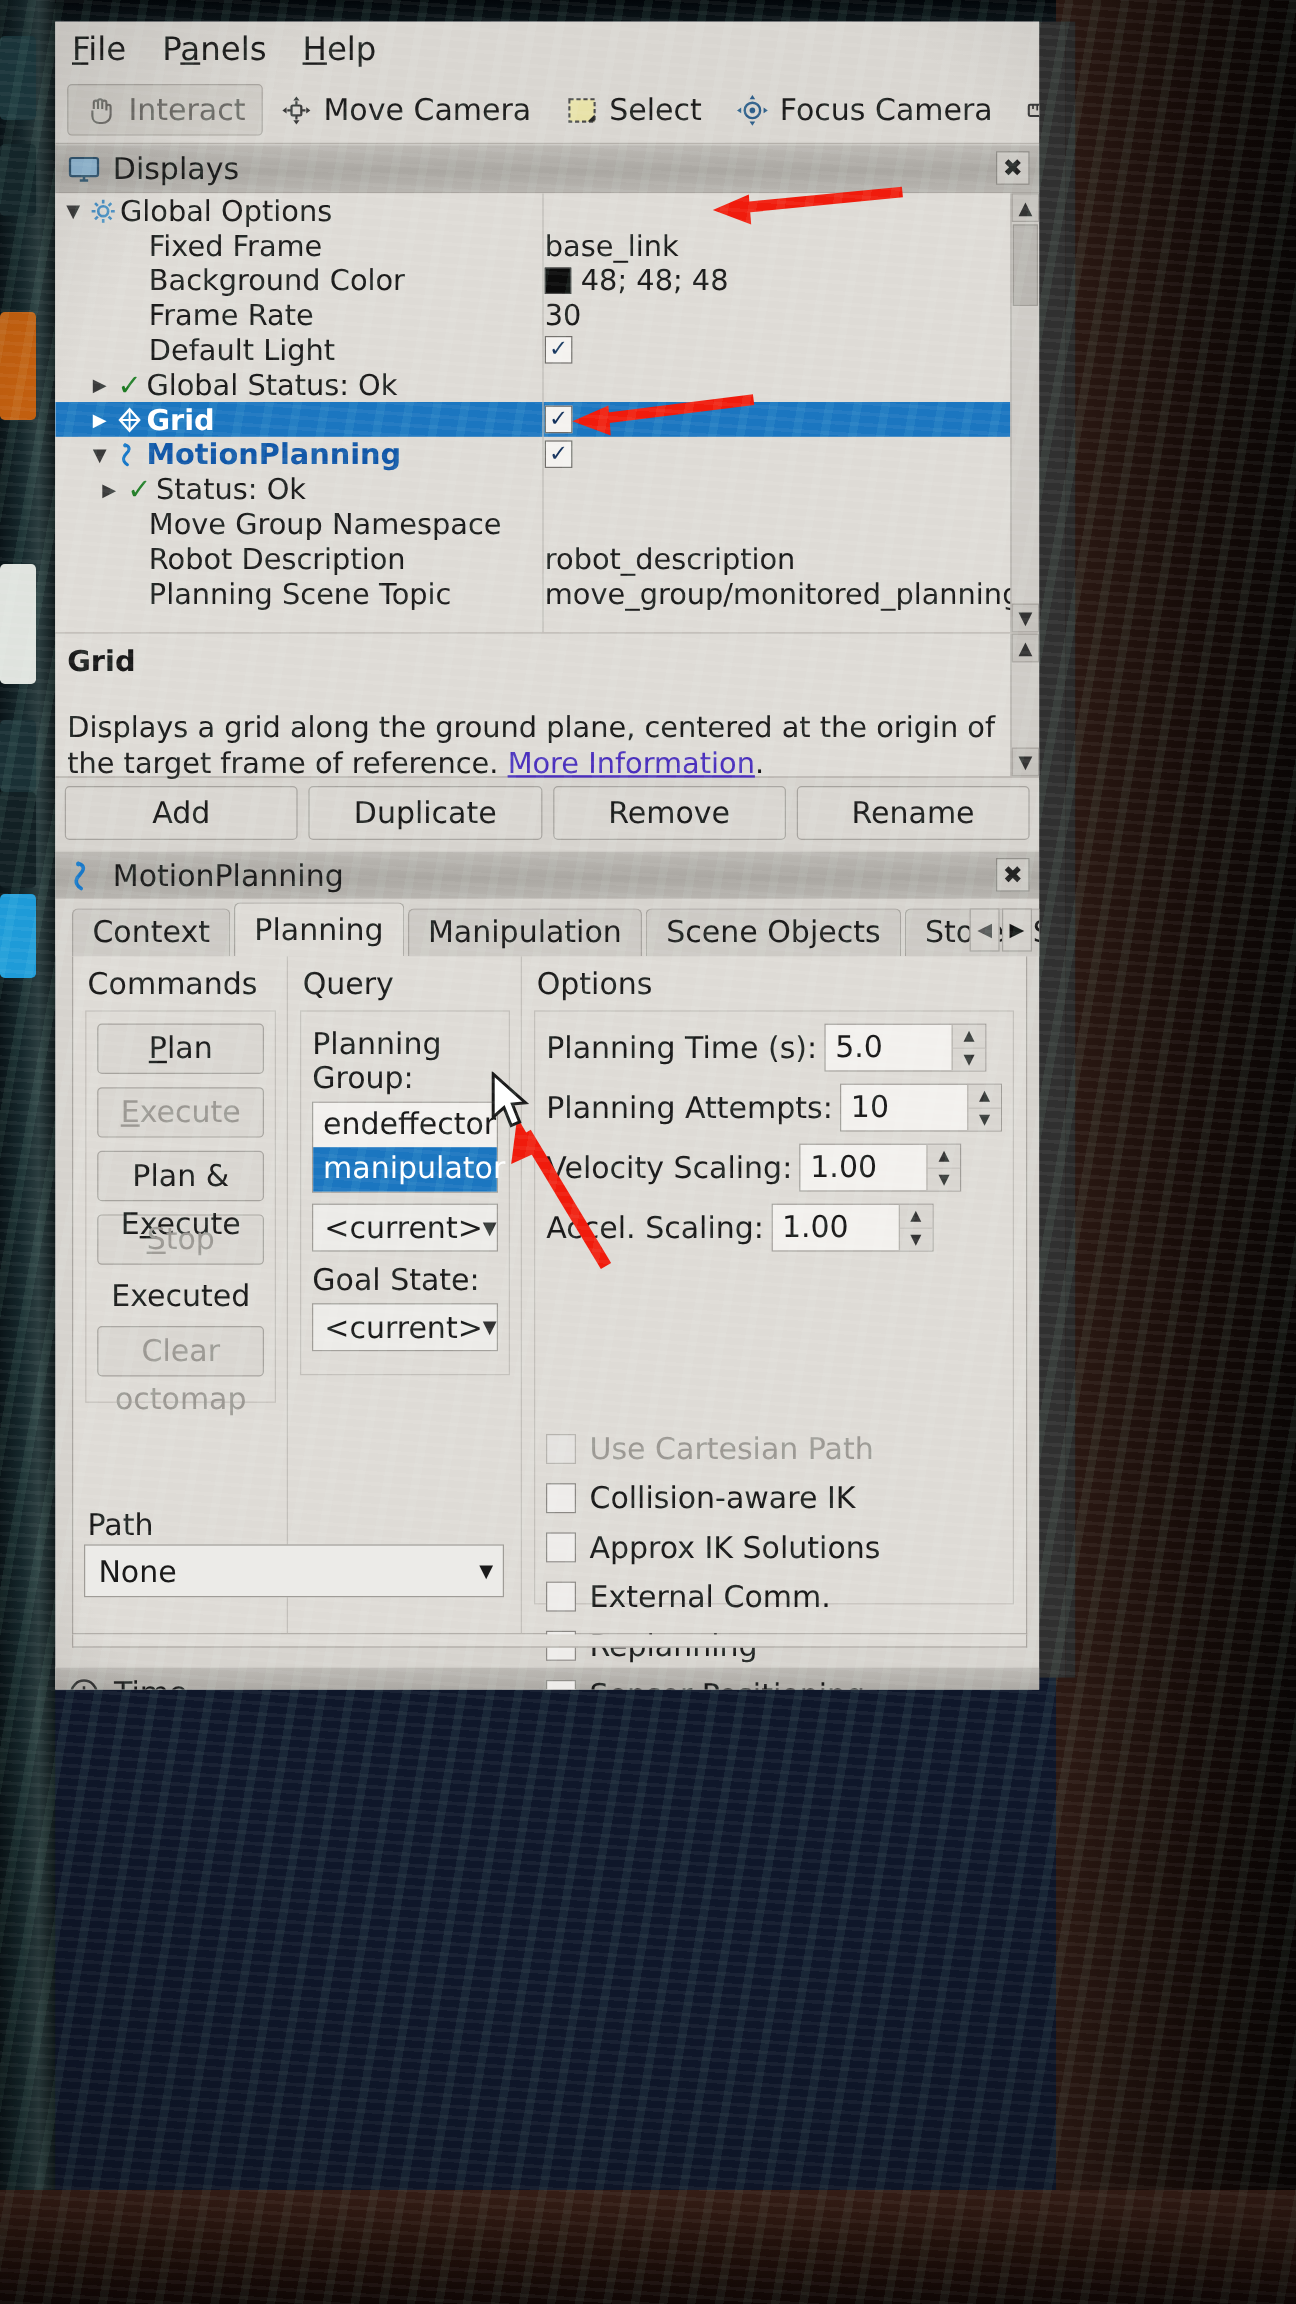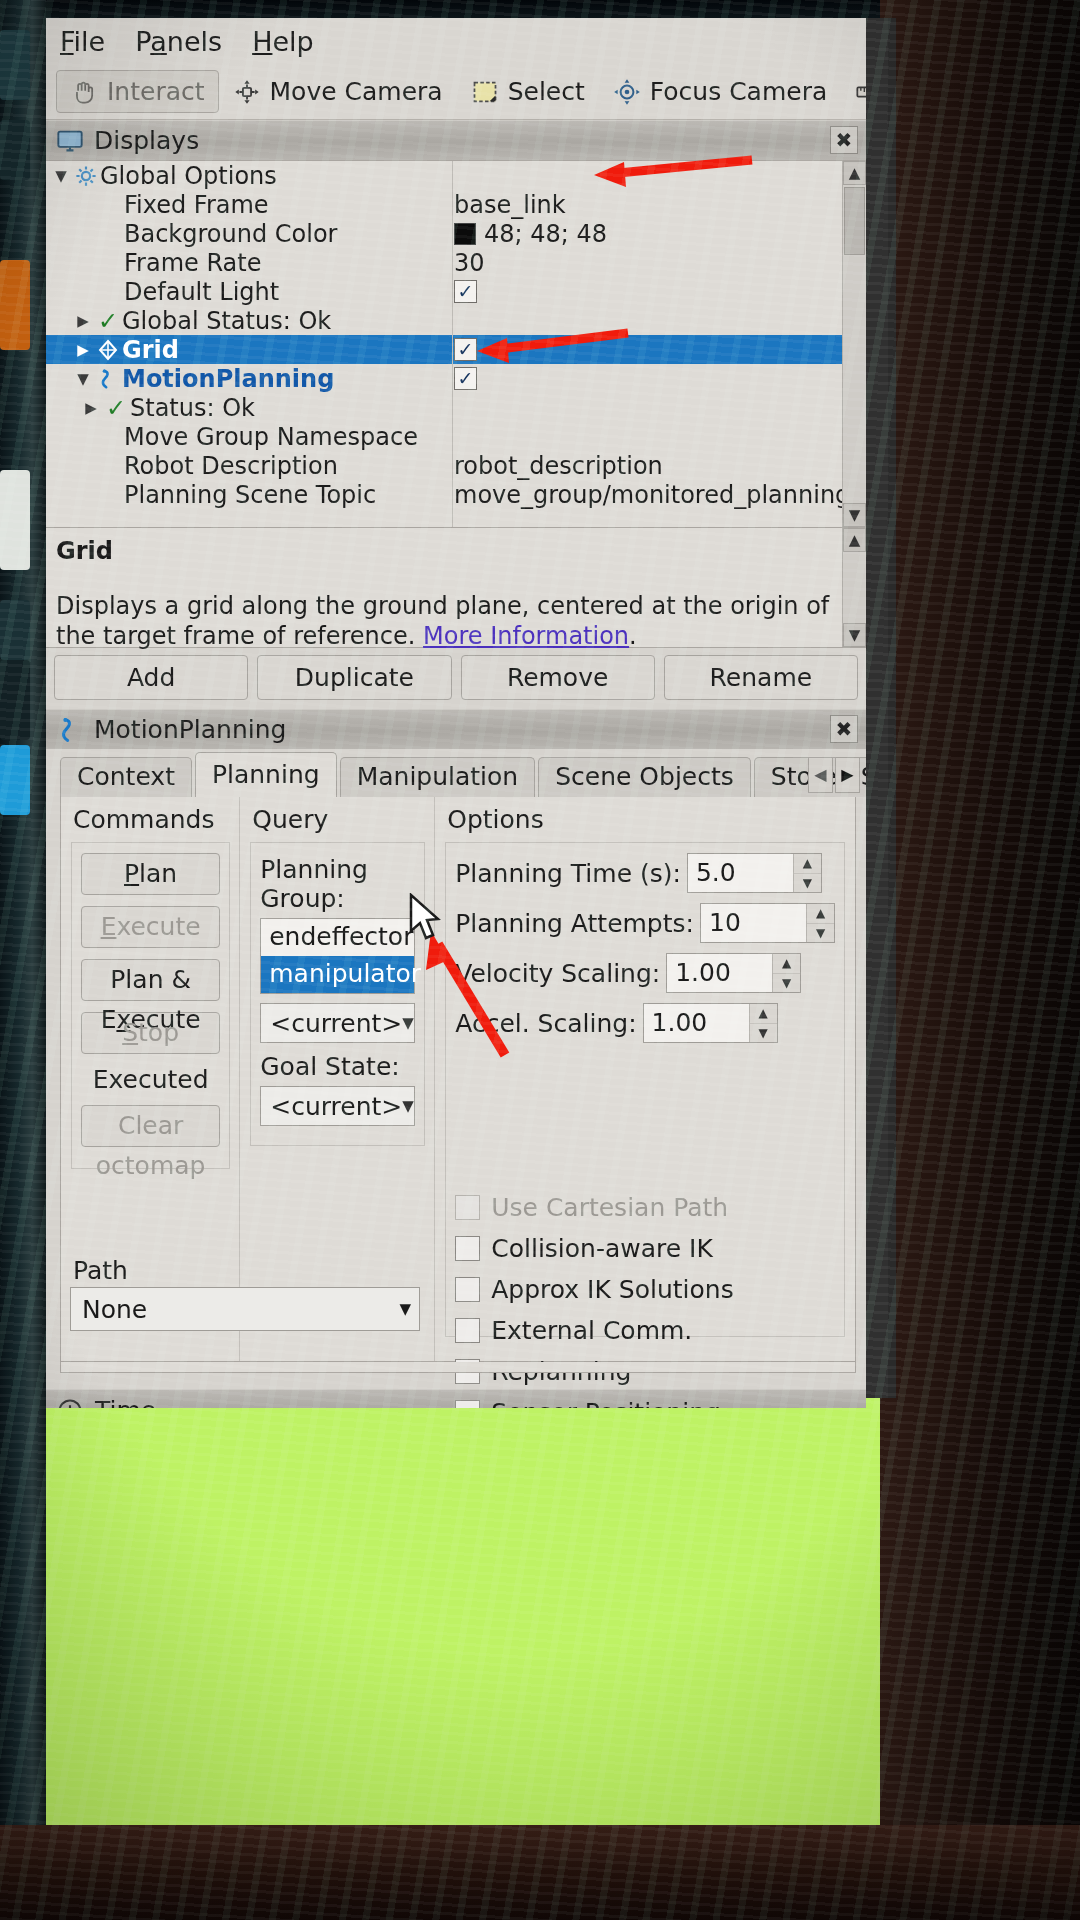--- a/index.html
+++ b/index.html
@@ -7,21 +7,21 @@
   body {
     width:1080px; height:1920px; overflow:hidden;
     font-family:"DejaVu Sans", sans-serif;
     background:#000;
     position:relative;
   }
 
   
   #photo {
     position:absolute; inset:0;
-    background:#bef264;
+    background:#0f172a;
     overflow:hidden;
   }
   
   .surround-left {
     position:absolute; left:0; top:0; width:46px; height:1920px;
     background:linear-gradient(to right,#0a1418 0%,#16282c 40%,#2b3d3f 70%,#101a1c 100%);
   }
   .surround-top {
     position:absolute; left:0; top:0; width:1080px; height:18px;
     background:linear-gradient(to bottom,#02060a,#0b1418);

